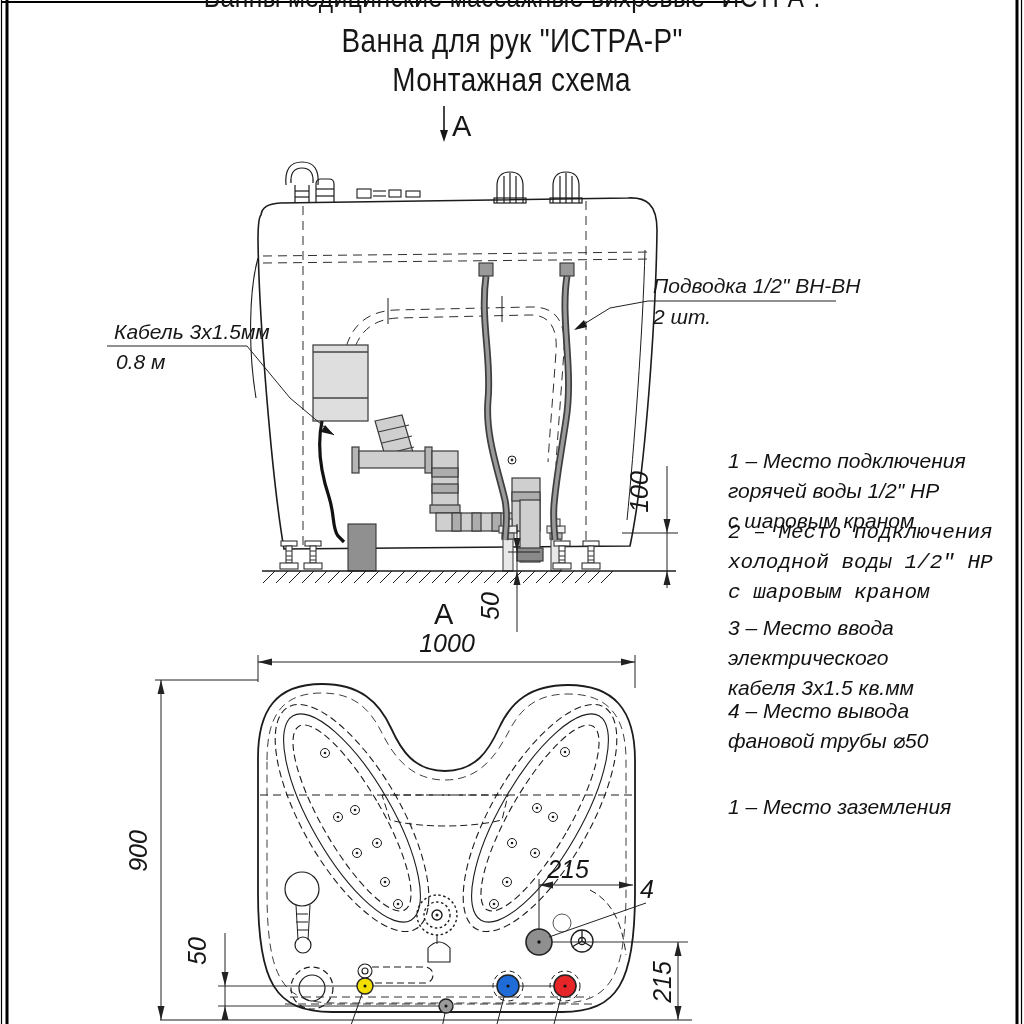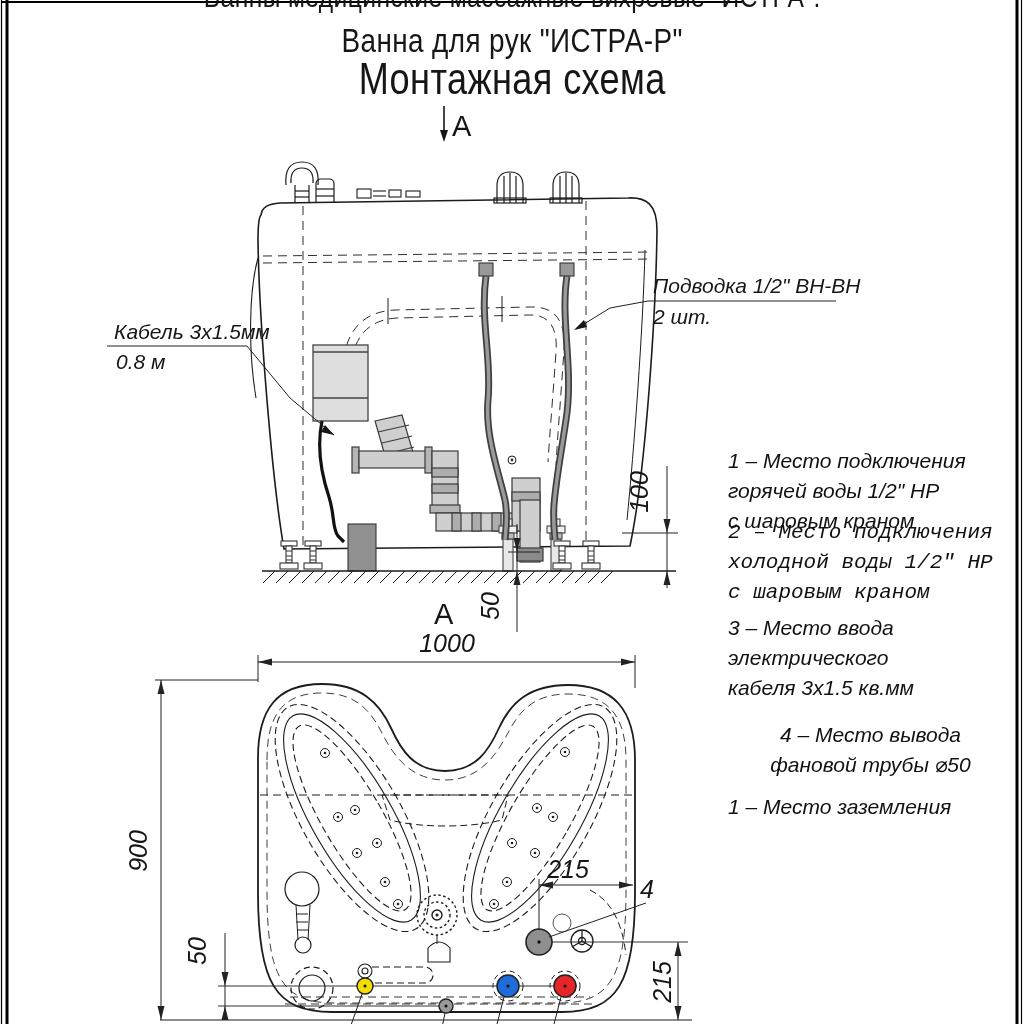--- a/index.html
+++ b/index.html
@@ -3,24 +3,24 @@
 <meta charset="utf-8">
 <style>
   html,body{margin:0;padding:0;background:#ffffff;}
   #sheet{position:relative;width:1024px;height:1024px;overflow:hidden;background:#fff;
          font-family:"Liberation Sans","DejaVu Sans",sans-serif;color:#1a1a1a;}
   #drawing{position:absolute;left:0;top:0;}
   .hdr{position:absolute;left:0;width:1024px;text-align:center;color:#161616;}
   .hdr .cond{display:inline-block;transform:scaleX(0.82);transform-origin:50% 50%;white-space:nowrap;letter-spacing:0.5px;}
   #hdr1{top:-18px;font-size:30px;line-height:30px;}
   #hdr2{top:22px;font-size:34px;line-height:36px;}
-  #hdr3{top:61px;font-size:44px;line-height:36px;}
+  #hdr3{top:61px;font-size:34px;line-height:36px;}
   .legend-item{position:absolute;left:728px;width:285px;font-style:italic;font-size:21px;
                line-height:30px;white-space:pre-line;color:#111;}
-  #li1{top:402px;margin-top:44px;} #li2{top:518px;font-family:Liberation Mono, monospace;} #li3{top:613px;} #li4{top:720px;text-align:center;} #li5{top:792px;}
+  #li1{top:402px;margin-top:44px;} #li2{top:518px;font-family:Liberation Mono, monospace;} #li3{top:613px;} #li4{top:696px;} #li5{top:792px;}
   svg text{font-family:"Liberation Sans","DejaVu Sans",sans-serif;}
   .dimtxt{font-style:italic;font-size:25px;fill:#161616;}
   .lbltxt{font-style:italic;font-size:21px;fill:#161616;}
   .marker{font-size:29px;fill:#161616;}
 </style>
 </head>
 <body>
 
 <div id="sheet">
 

